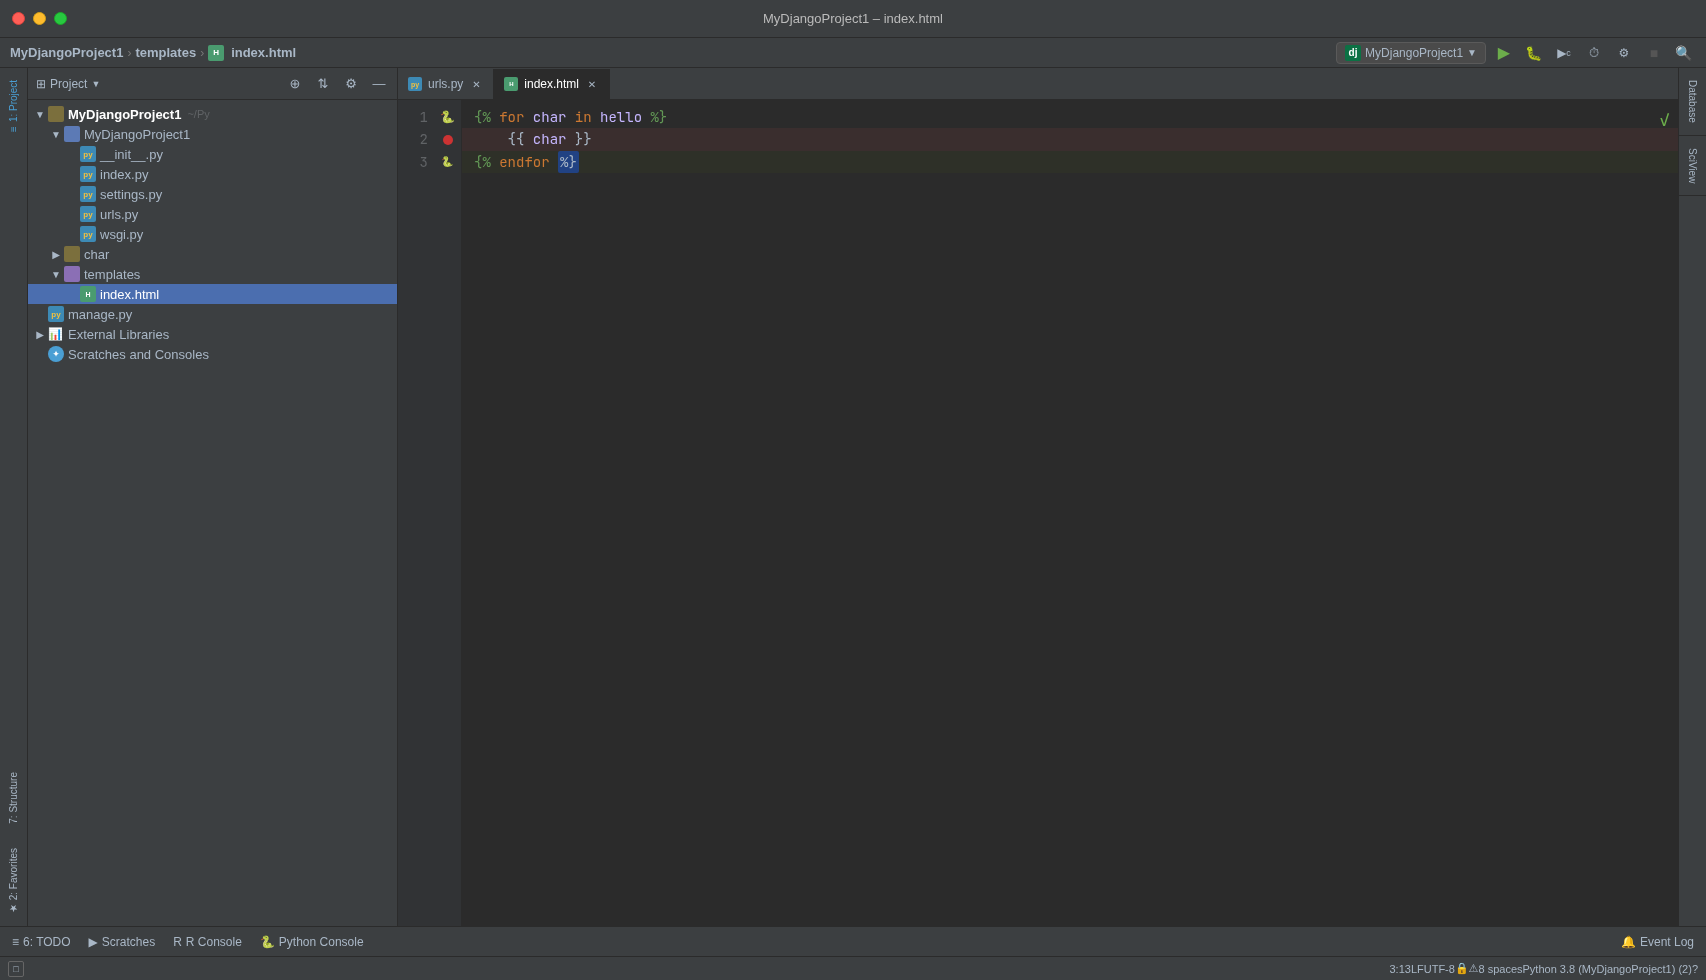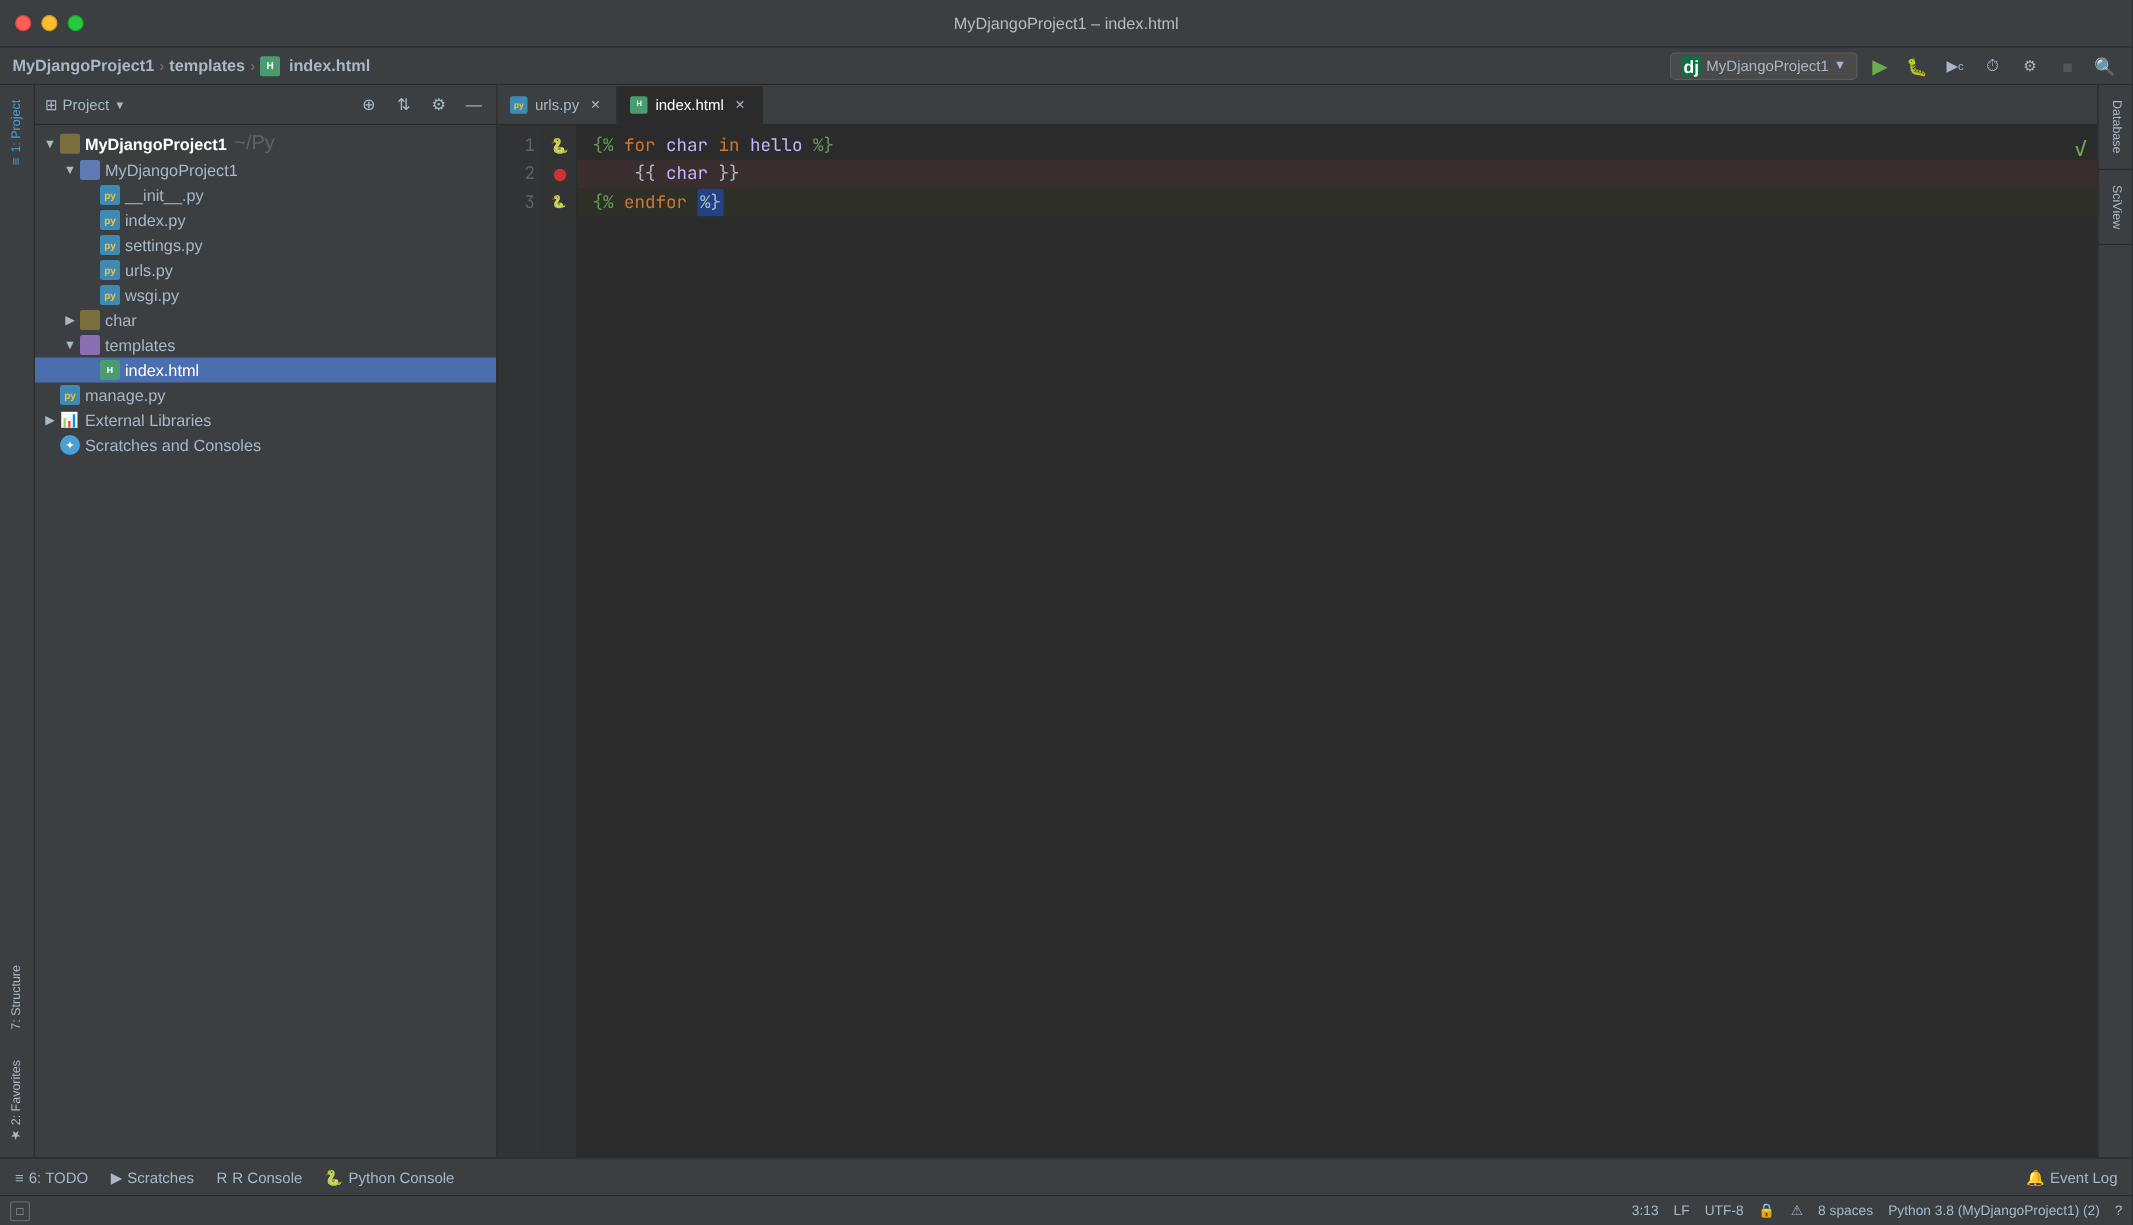--- a/index.html
+++ b/index.html
@@ -98,21 +98,21 @@
       cursor: pointer;
     }
     .dj-icon {
       width: 16px; height: 16px;
       background: #0b7144;
       border-radius: 2px;
       display: flex;
       align-items: center;
       justify-content: center;
       color: white;
-      font-size: 14px;
+      font-size: 10px;
       font-weight: bold;
     }
     .toolbar-btn {
       width: 24px; height: 24px;
       display: flex; align-items: center; justify-content: center;
       cursor: pointer;
       color: #a9b7c6;
       font-size: 16px;
       border-radius: 3px;
     }
@@ -411,21 +411,21 @@
     }
     .status-item {
       font-size: 11px;
       color: #a9b7c6;
       display: flex;
       align-items: center;
       gap: 4px;
       cursor: pointer;
     }
     .status-left { display: flex; align-items: center; gap: 4px; }
-    .status-right { margin-left: auto; display: flex; align-items: center; gap: 12px; }
+    .status-right { margin-left: auto; display: flex; align-items: center; gap: 0; }
     .status-expand-btn {
       width: 16px; height: 16px;
       border: 1px solid #666;
       border-radius: 2px;
       display: flex; align-items: center; justify-content: center;
       font-size: 9px;
       color: #a9b7c6;
     }
 
     
@@ -552,21 +552,21 @@
       <div class="panel-icon-btn">—</div>
     </div>
 
     <div class="file-tree">
 
       <div class="tree-item">
         <div class="tree-indent" style="width:4px;"></div>
         <div class="tree-arrow">▼</div>
         <div class="folder-icon"></div>
         <span class="tree-label root">MyDjangoProject1</span>
-        <span style="color:#606366;font-size:16px;margin-left:6px;">~/Py</span>
+        <span style="color:#606366;font-size:11px;margin-left:6px;">~/Py</span>
       </div>
 
       <div class="tree-item">
         <div class="tree-indent" style="width:20px;"></div>
         <div class="tree-arrow">▼</div>
         <div class="folder-icon blue"></div>
         <span class="tree-label folder">MyDjangoProject1</span>
       </div>
 
       <div class="tree-item">

